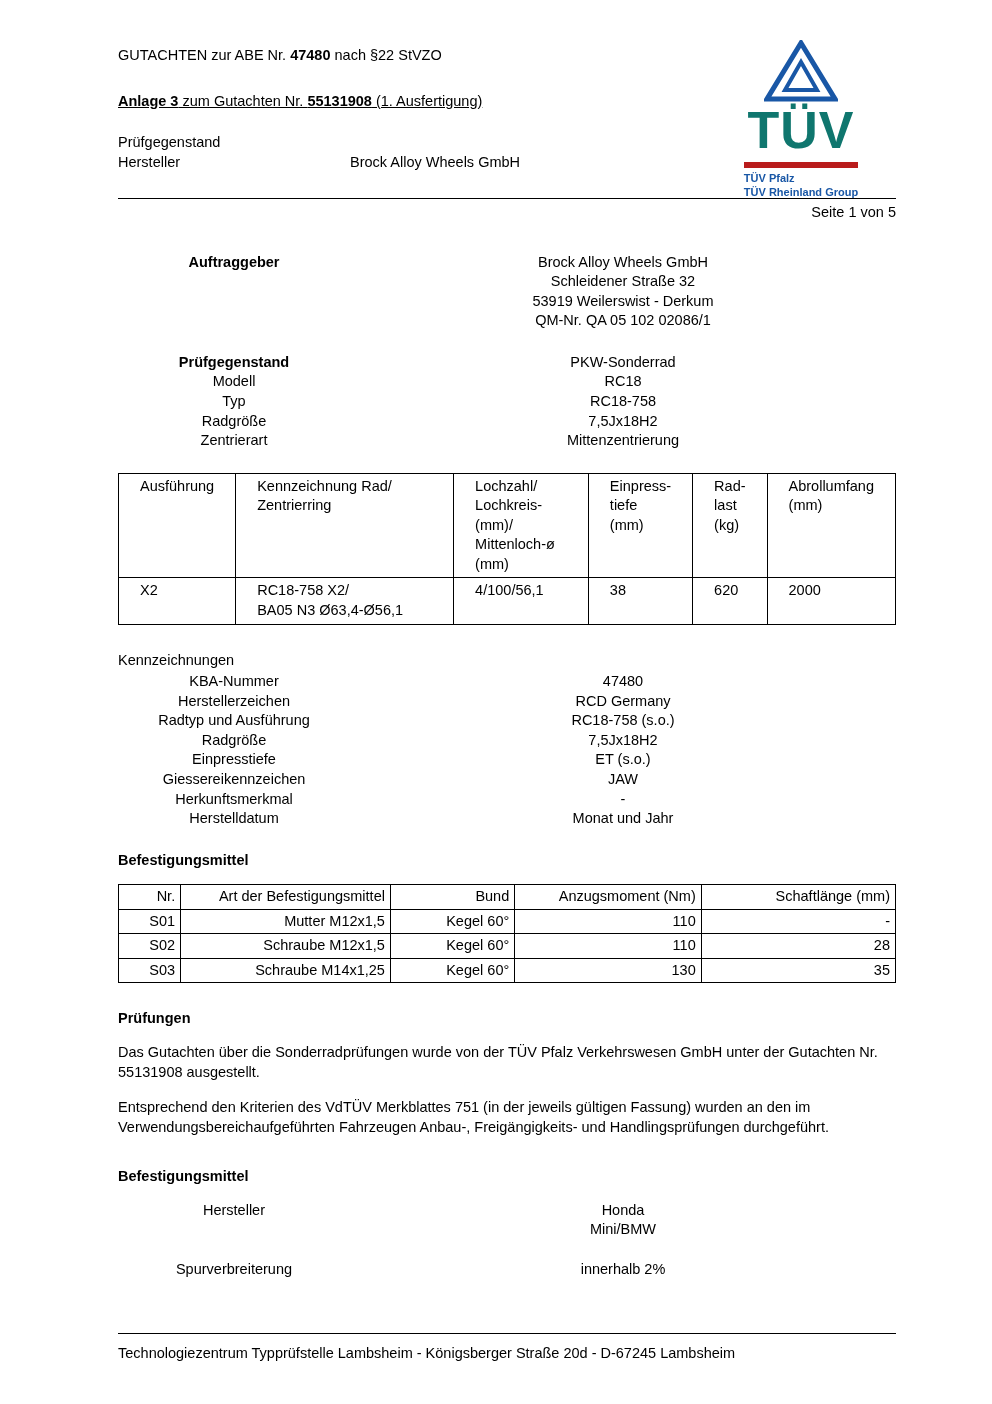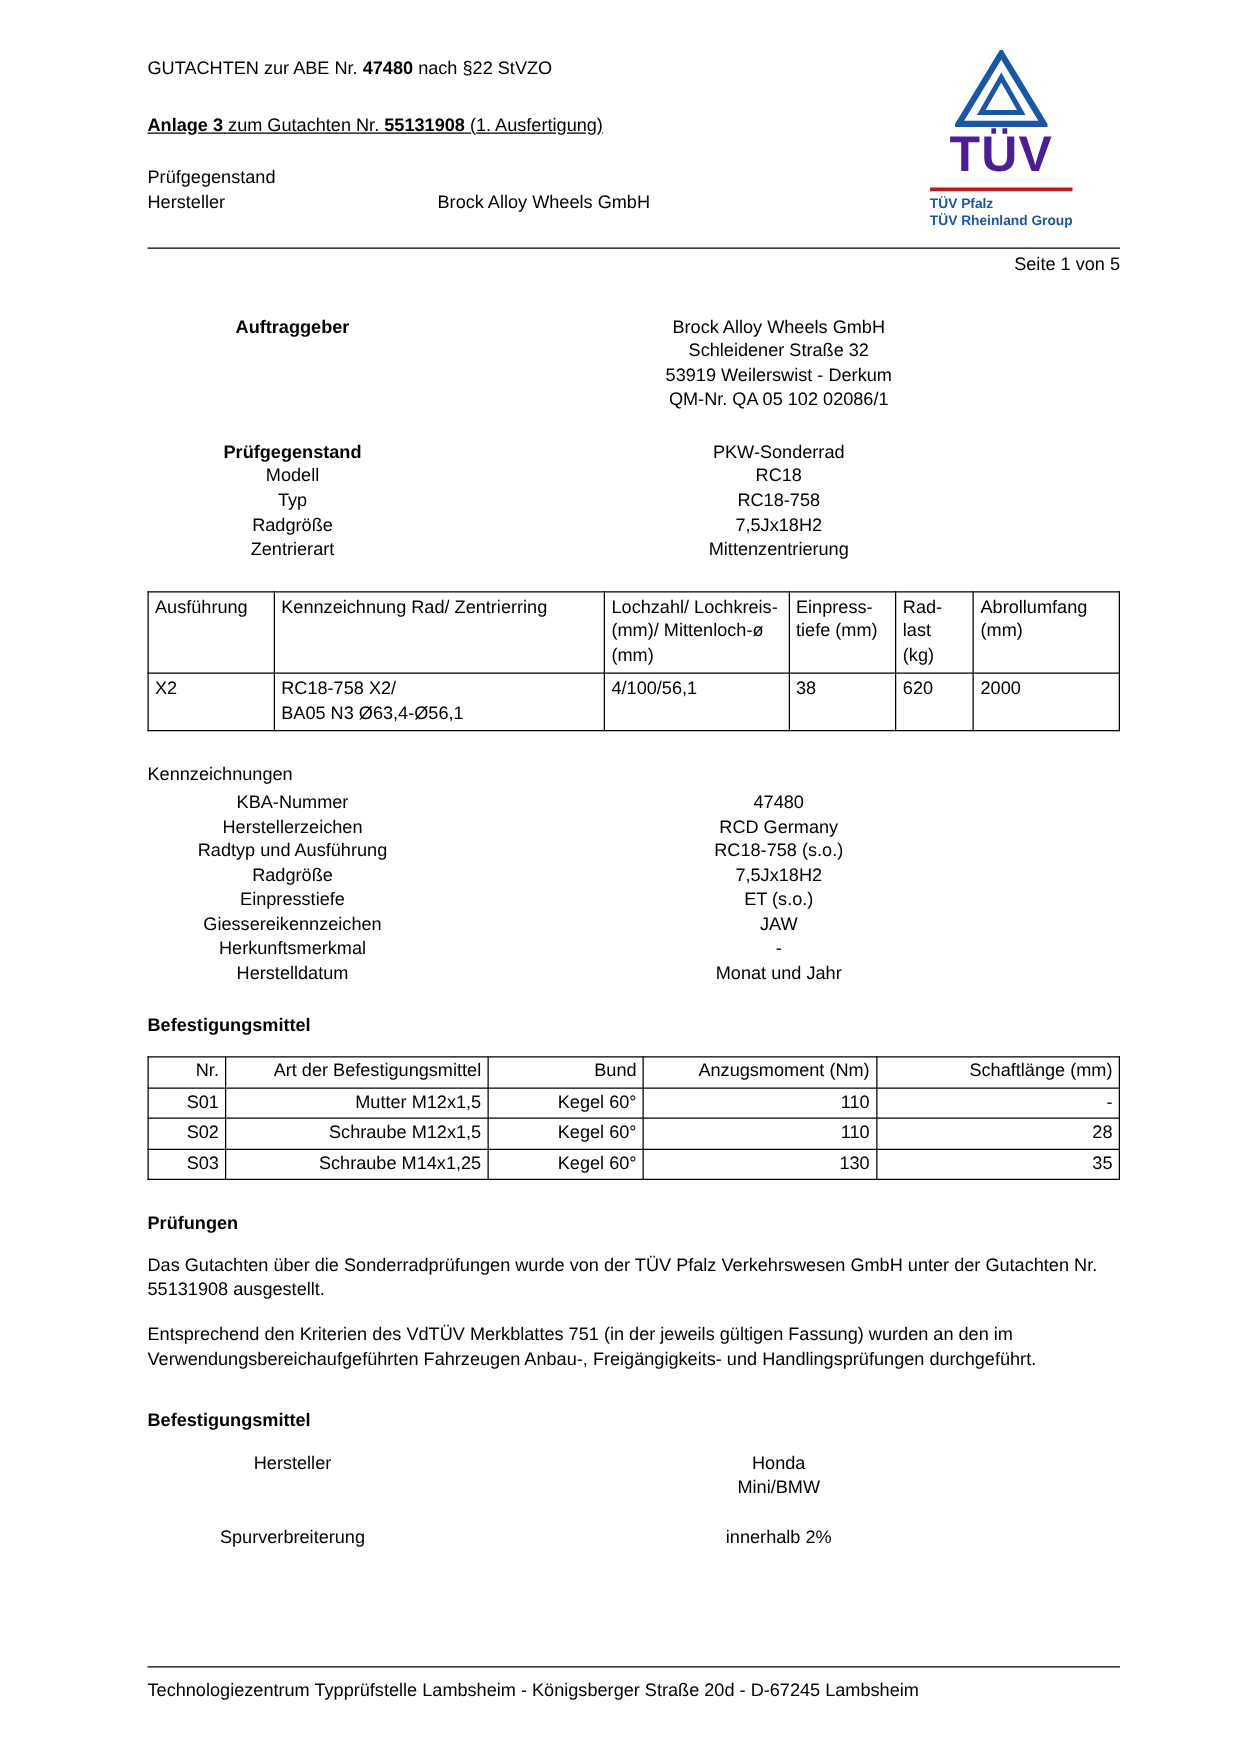--- a/index.html
+++ b/index.html
@@ -43,28 +43,28 @@
     width: 190px;
     text-align: center;
   }
   .tuv-tri {
     display: block;
     margin: 0 auto 2px auto;
   }
   .tuv-word {
     font-family: "Liberation Sans", sans-serif;
     font-weight: bold;
-    font-size: 40px;
+    font-size: 52px;
     letter-spacing: 1px;
-    color: #4c1d95;
+    color: #0f766e;
     line-height: 1;
     margin-bottom: 6px;
   }
   .tuv-sub {
-    border-top: 3px solid #b91c1c;
+    border-top: 6px solid #b91c1c;
     padding-top: 4px;
     font-size: 11px;
     font-weight: bold;
     color: #1957a6;
     line-height: 1.25;
     display: inline-block;
     text-align: left;
   }
 
   .rule {
@@ -86,21 +86,21 @@
   .section-title { font-weight: normal; margin-bottom: 2px; }
 
   
   table {
     border-collapse: collapse;
     width: 100%;
     font-size: 14.5px;
   }
   table td, table th {
     border: 1px solid #000;
-    padding: 3px 5px;
+    padding: 3px 21px;
     vertical-align: top;
     text-align: left;
     font-weight: normal;
   }
   .t-main { margin-bottom: 26px; }
   .t-main td { line-height: 1.35; }
   .t-fix td { padding: 2px 5px; text-align: right; }
 
   .para { margin: 0 0 16px 0; }
   .sub-head { font-weight: bold; margin: 0 0 14px 0; }

